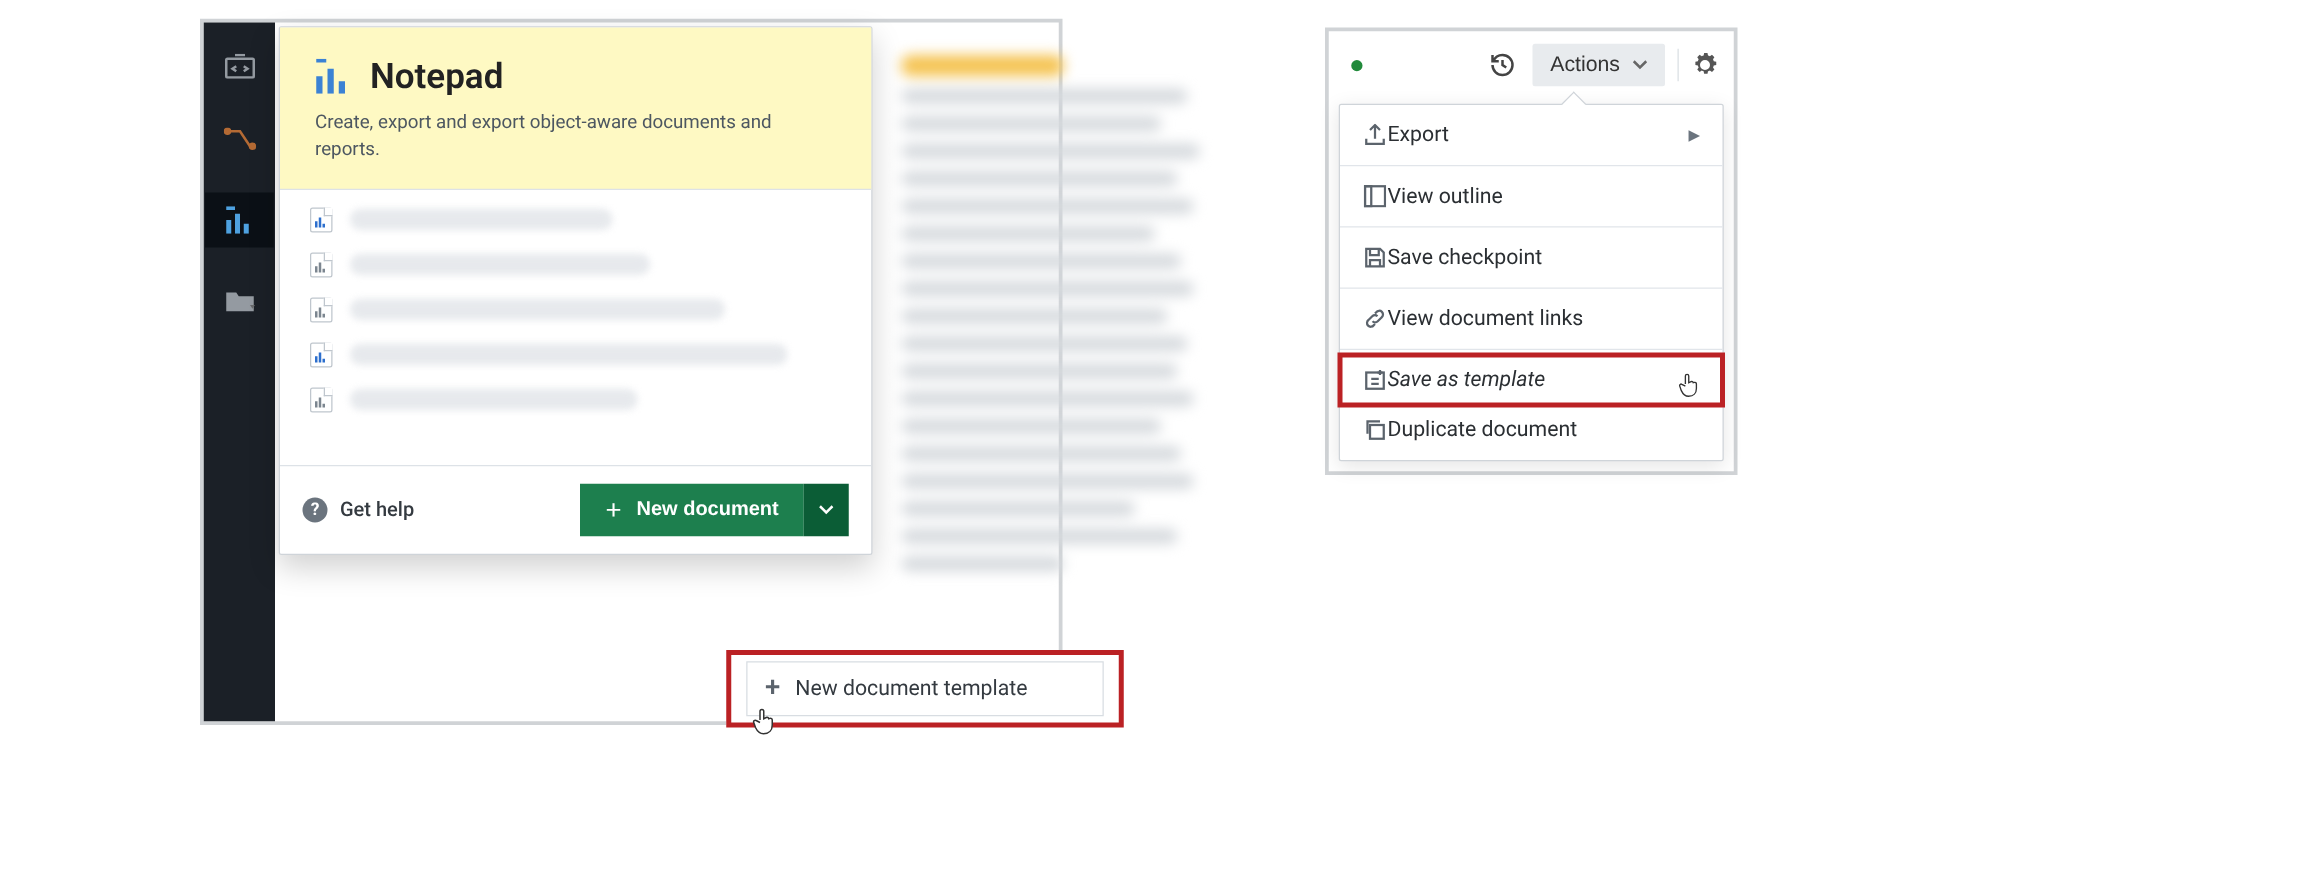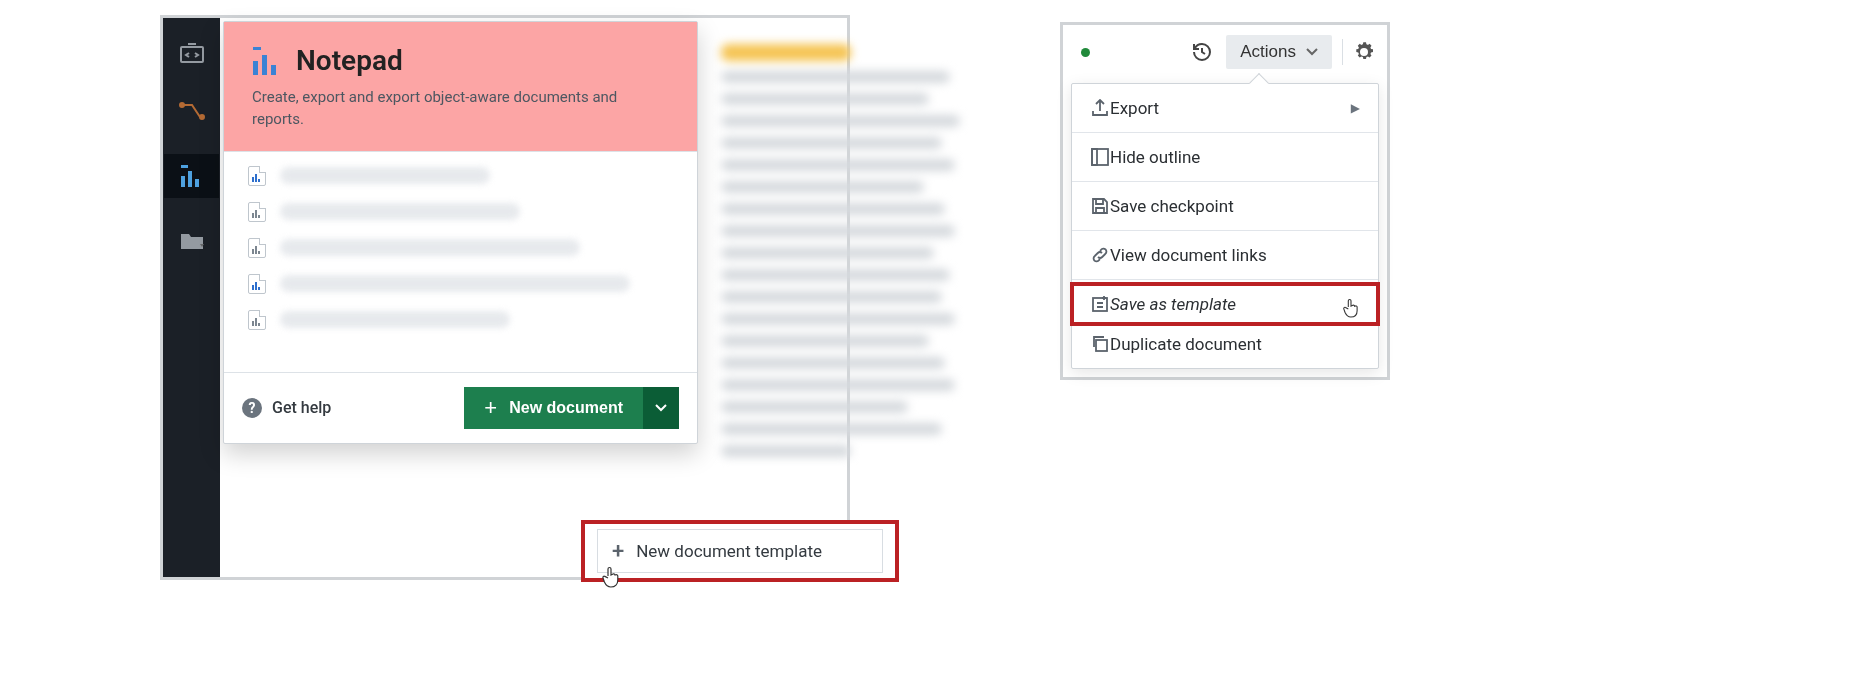--- a/index.html
+++ b/index.html
@@ -51,21 +51,21 @@
     position: absolute;
     left: 60px; top: 3px;
     width: 475px;
     background: #fff;
     border: 1px solid #cfd4d9;
     box-shadow: 0 10px 24px rgba(0,0,0,0.18);
     border-radius: 2px;
     overflow: visible;
   }
   .popover-header {
-    background: #fca5a5;
+    background: #fef9c3;
     padding: 22px 28px 20px;
     border-bottom: 1px solid #dde2e7;
   }
   .popover-title-row {
     display: flex; align-items: center; gap: 14px;
   }
   .popover-title {
     font-size: 28px;
     font-weight: 600;
     color: #222;
@@ -486,21 +486,21 @@
 
     <div class="menu-sep"></div>
 
     <div class="menu-item">
       <span class="micon">
         <svg width="18" height="18" viewBox="0 0 18 18" fill="none" stroke="#5b636c" stroke-width="1.8">
             <rect x="1" y="1" width="16" height="16"></rect>
             <rect x="1" y="1" width="5" height="16"></rect>
           </svg>
       </span>
-      <span>Hide outline</span>
+      <span>View outline</span>
     </div>
 
     <div class="menu-sep"></div>
 
     <div class="menu-item">
       <span class="micon">
         <svg width="18" height="18" viewBox="0 0 18 18" fill="none" stroke="#5b636c" stroke-width="1.8">
             <path d="M2 2h11l3 3v11H2z"></path>
             <path d="M5 2v5h7V2M5 16v-5h8v5"></path>
           </svg>

